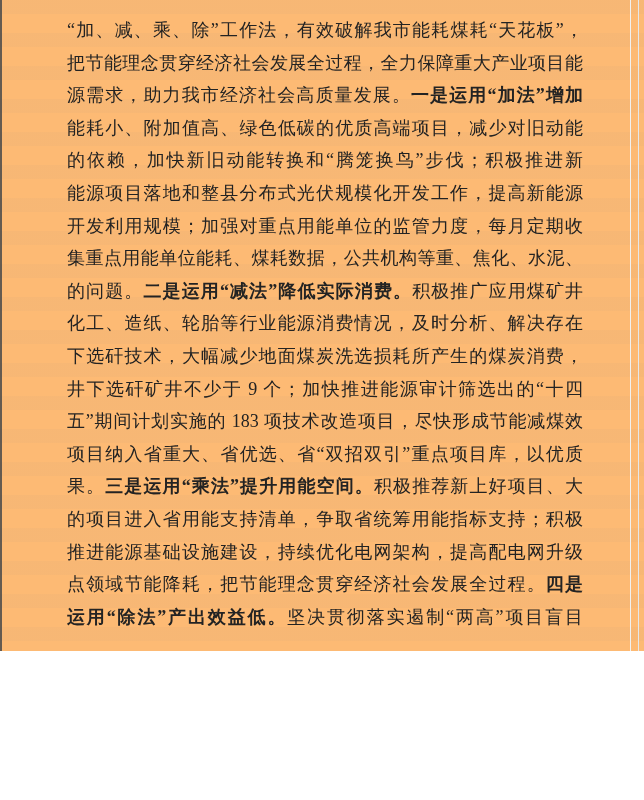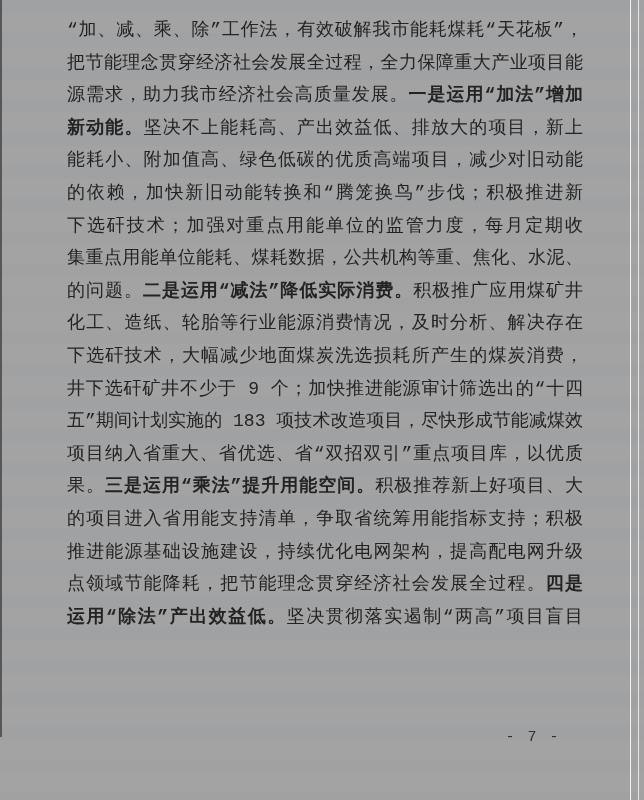--- a/index.html
+++ b/index.html
@@ -3,24 +3,24 @@
 <meta charset="utf-8">
 <style>
   html, body {
     margin: 0;
     padding: 0;
     background: #ffffff;
   }
   .page {
     position: relative;
     width: 644px;
-    height: 800px;
-    background: #a3a3a3;
+    height: 651px;
+    background: #fdba74;
     overflow: hidden;
-    font-family: Liberation Mono, monospace;
+    font-family: Liberation Serif, serif;
   }
   
   .edge-left {
     position: absolute;
     left: 0;
     top: 0;
     width: 2px;
     height: 737px;
     background: #4a4a4a;
     opacity: 0.85;
@@ -91,24 +91,24 @@
 <div class="page">
   <div class="bleed"></div>
   <div class="edge-left"></div>
   <div class="streak-1"></div>
   <div class="streak-2"></div>
 
   <div class="body-text">
     <div class="line"><span>“加、减、乘、除”工作法，有效破解我市能耗煤耗“天花板”，</span></div>
     <div class="line"><span>把节能理念贯穿经济社会发展全过程，全力保障重大产业项目能</span></div>
     <div class="line"><span>源需求，助力我市经济社会高质量发展。</span><span class="b">一是运用“加法”增加</span></div>
-    <div class="line"><span class="b">新动能。</span><span>坚决不上能耗高、产出效益低、排放大的项目，新上</span></div>
     <div class="line"><span>能耗小、附加值高、绿色低碳的优质高端项目，减少对旧动能</span></div>
     <div class="line"><span>的依赖，加快新旧动能转换和“腾笼换鸟”步伐；积极推进新</span></div>
-    <div class="line"><span>下选矸技术；加强对重点用能单位的监管力度，每月定期收</span></div>
+    <div class="line"><span>能源项目落地和整县分布式光伏规模化开发工作，提高新能源</span></div>
+    <div class="line"><span>开发利用规模；加强对重点用能单位的监管力度，每月定期收</span></div>
     <div class="line"><span>集重点用能单位能耗、煤耗数据，公共机构等重、焦化、水泥、</span></div>
     <div class="line"><span>的问题。</span><span class="b">二是运用“减法”降低实际消费。</span><span>积极推广应用煤矿井</span></div>
     <div class="line"><span>化工、造纸、轮胎等行业能源消费情况，及时分析、解决存在</span></div>
     <div class="line"><span>下选矸技术，大幅减少地面煤炭洗选损耗所产生的煤炭消费，</span></div>
     <div class="line"><span>井下选矸矿井不少于 9 个；加快推进能源审计筛选出的“十四</span></div>
     <div class="line"><span>五”期间计划实施的 183 项技术改造项目，尽快形成节能减煤效</span></div>
     <div class="line"><span>项目纳入省重大、省优选、省“双招双引”重点项目库，以优质</span></div>
     <div class="line"><span>果。</span><span class="b">三是运用“乘法”提升用能空间。</span><span>积极推荐新上好项目、大</span></div>
     <div class="line"><span>的项目进入省用能支持清单，争取省统筹用能指标支持；积极</span></div>
     <div class="line"><span>推进能源基础设施建设，持续优化电网架构，提高配电网升级</span></div>

